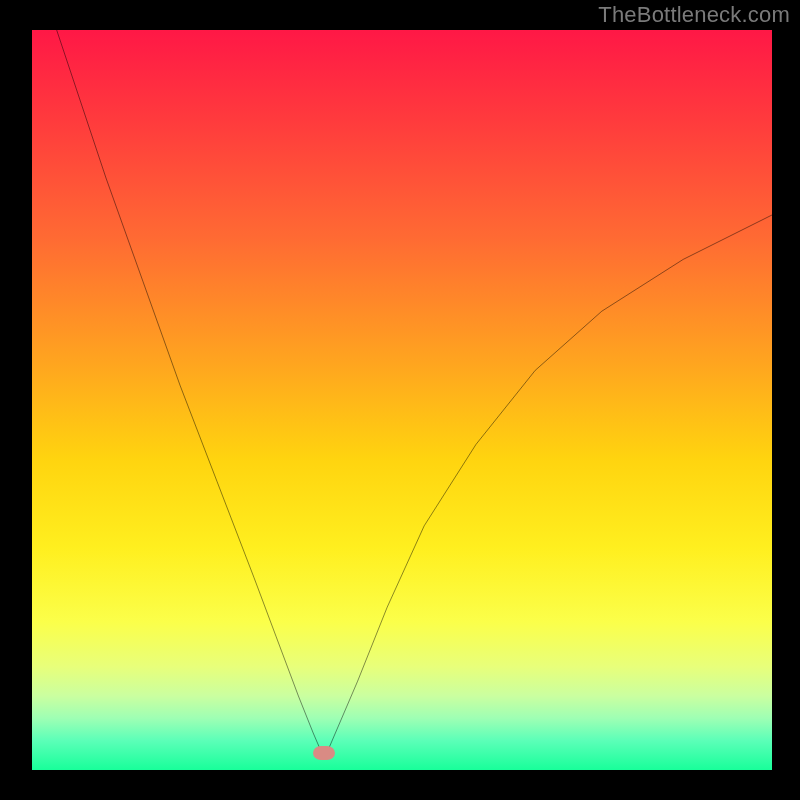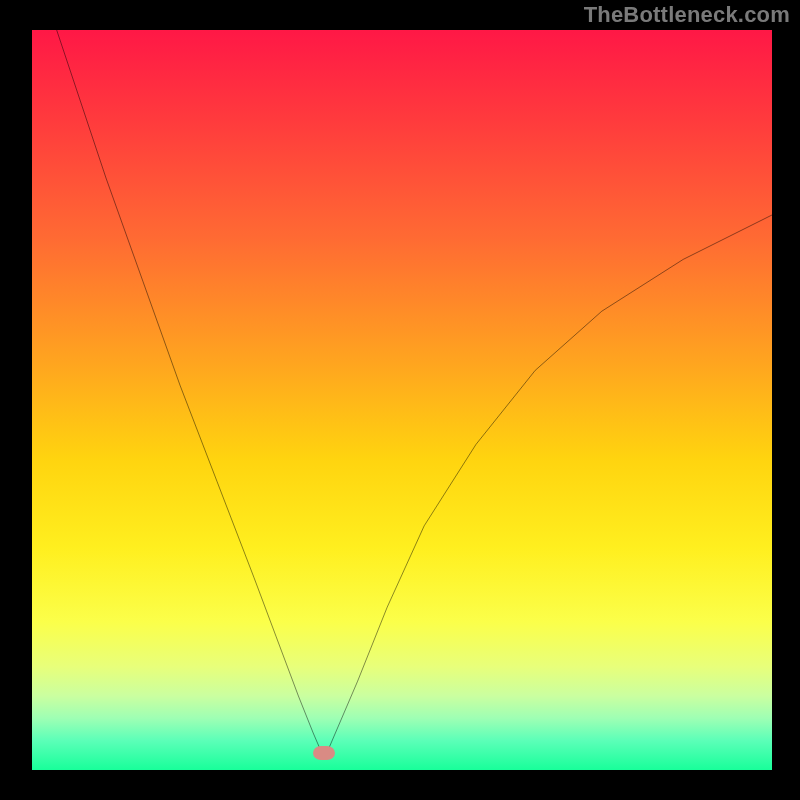--- a/index.html
+++ b/index.html
@@ -17,21 +17,21 @@
     height: 800px;
     background: #000;
   }
   .watermark {
     position: absolute;
     top: 2px;
     right: 10px;
     color: #7a7a7a;
     font-size: 22px;
     letter-spacing: 0.2px;
-    font-weight: 700;
+    font-weight: 400;
     z-index: 5;
   }
   .plot {
     position: absolute;
     left: 32px;
     top: 30px;
     width: 740px;
     height: 740px;
     
     background: linear-gradient(

